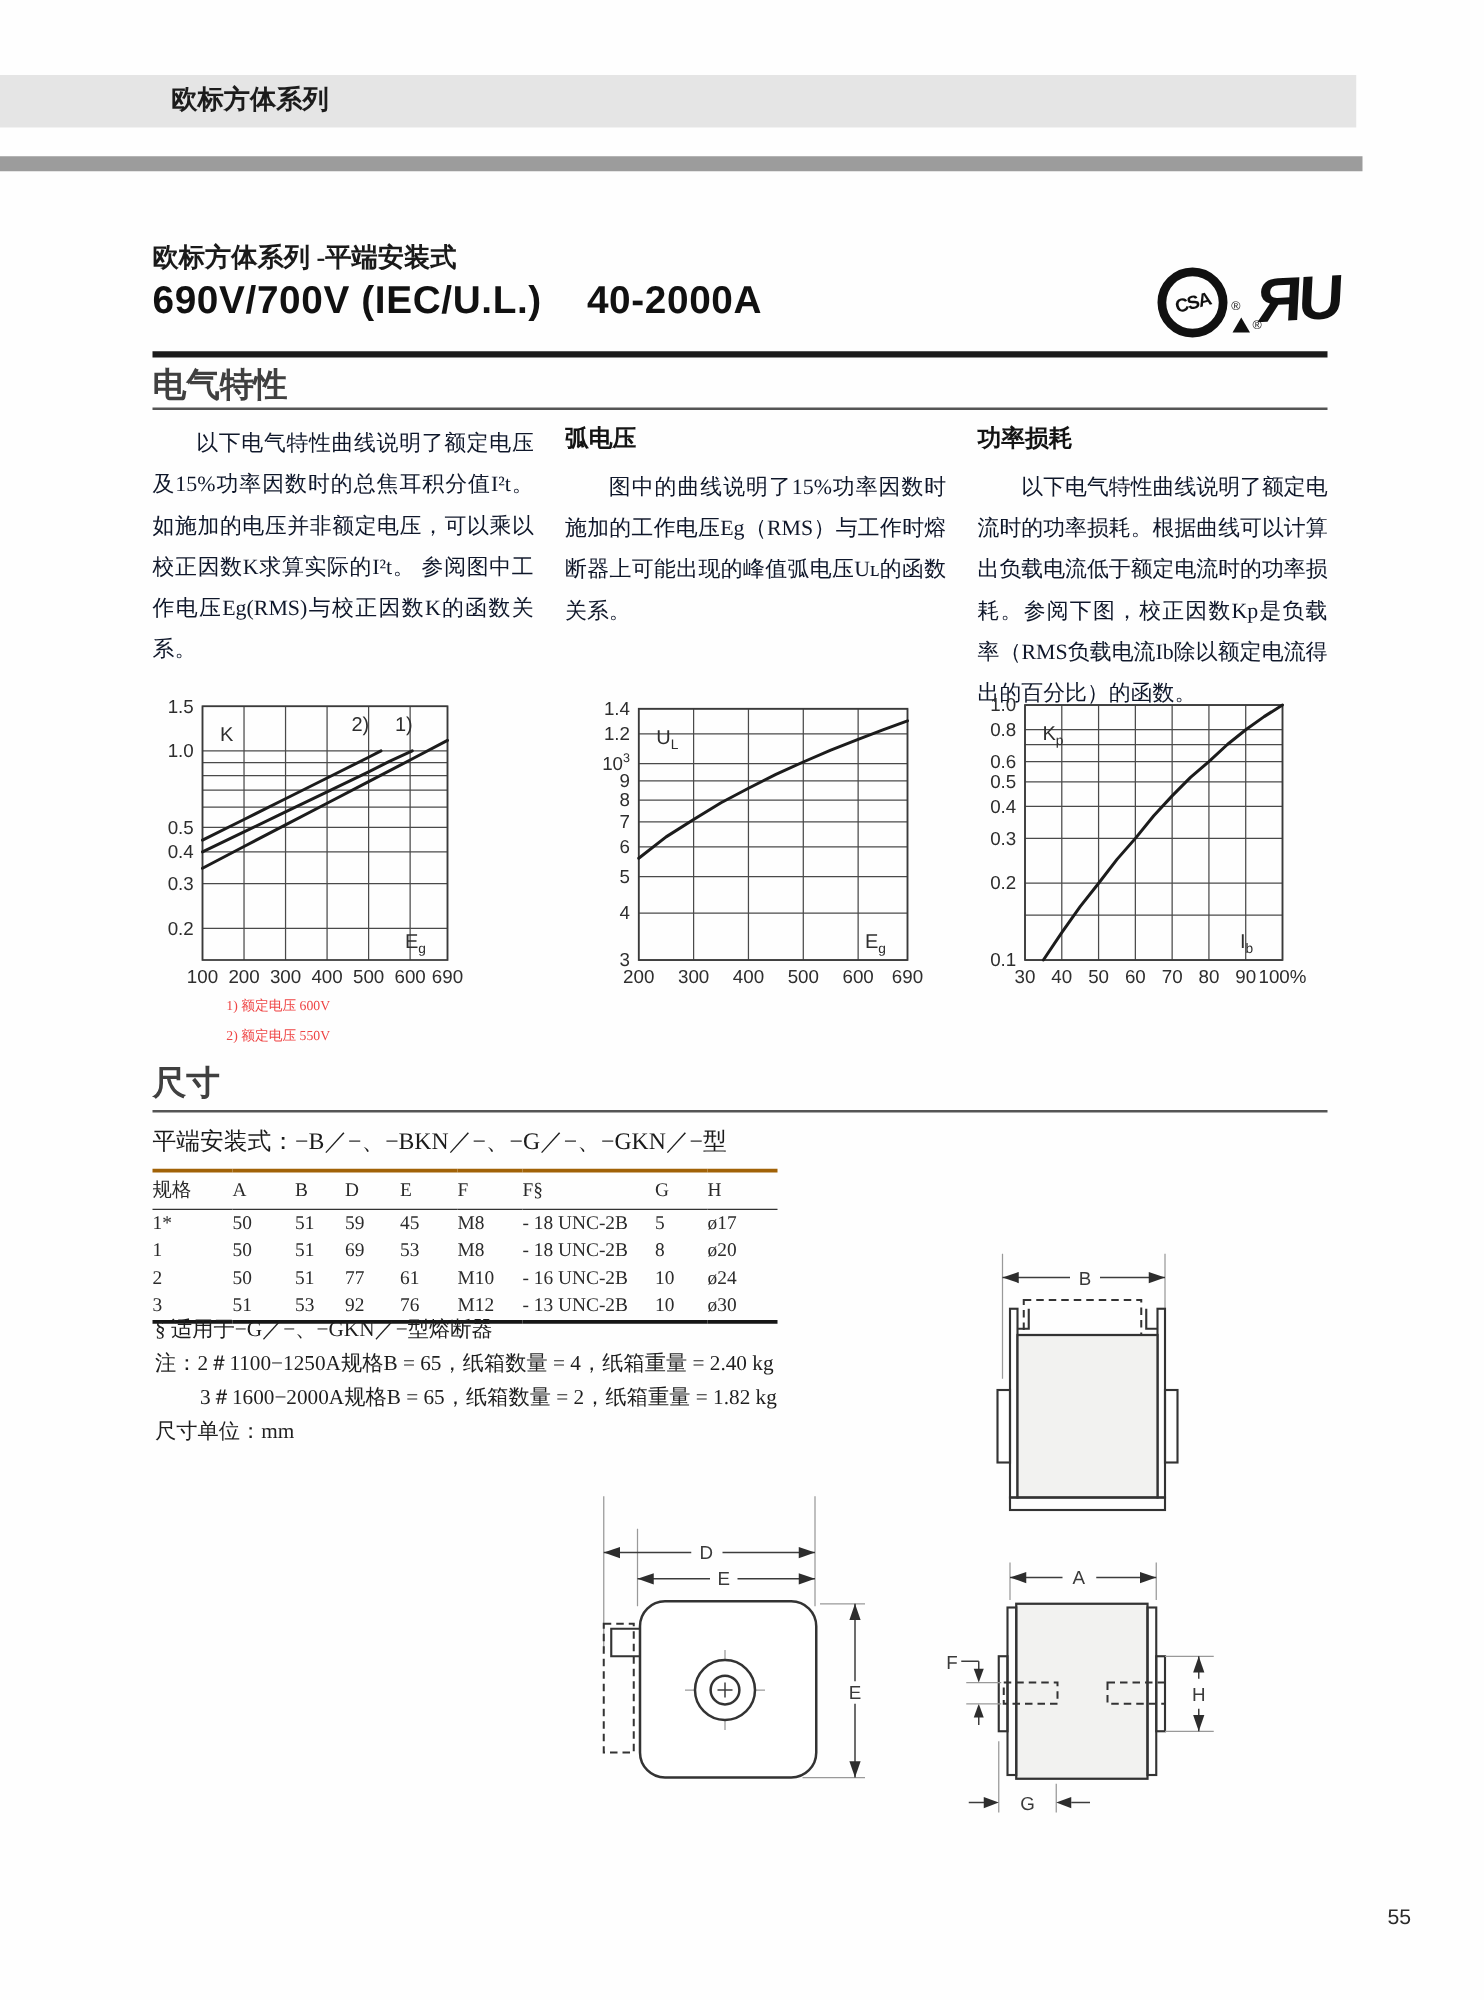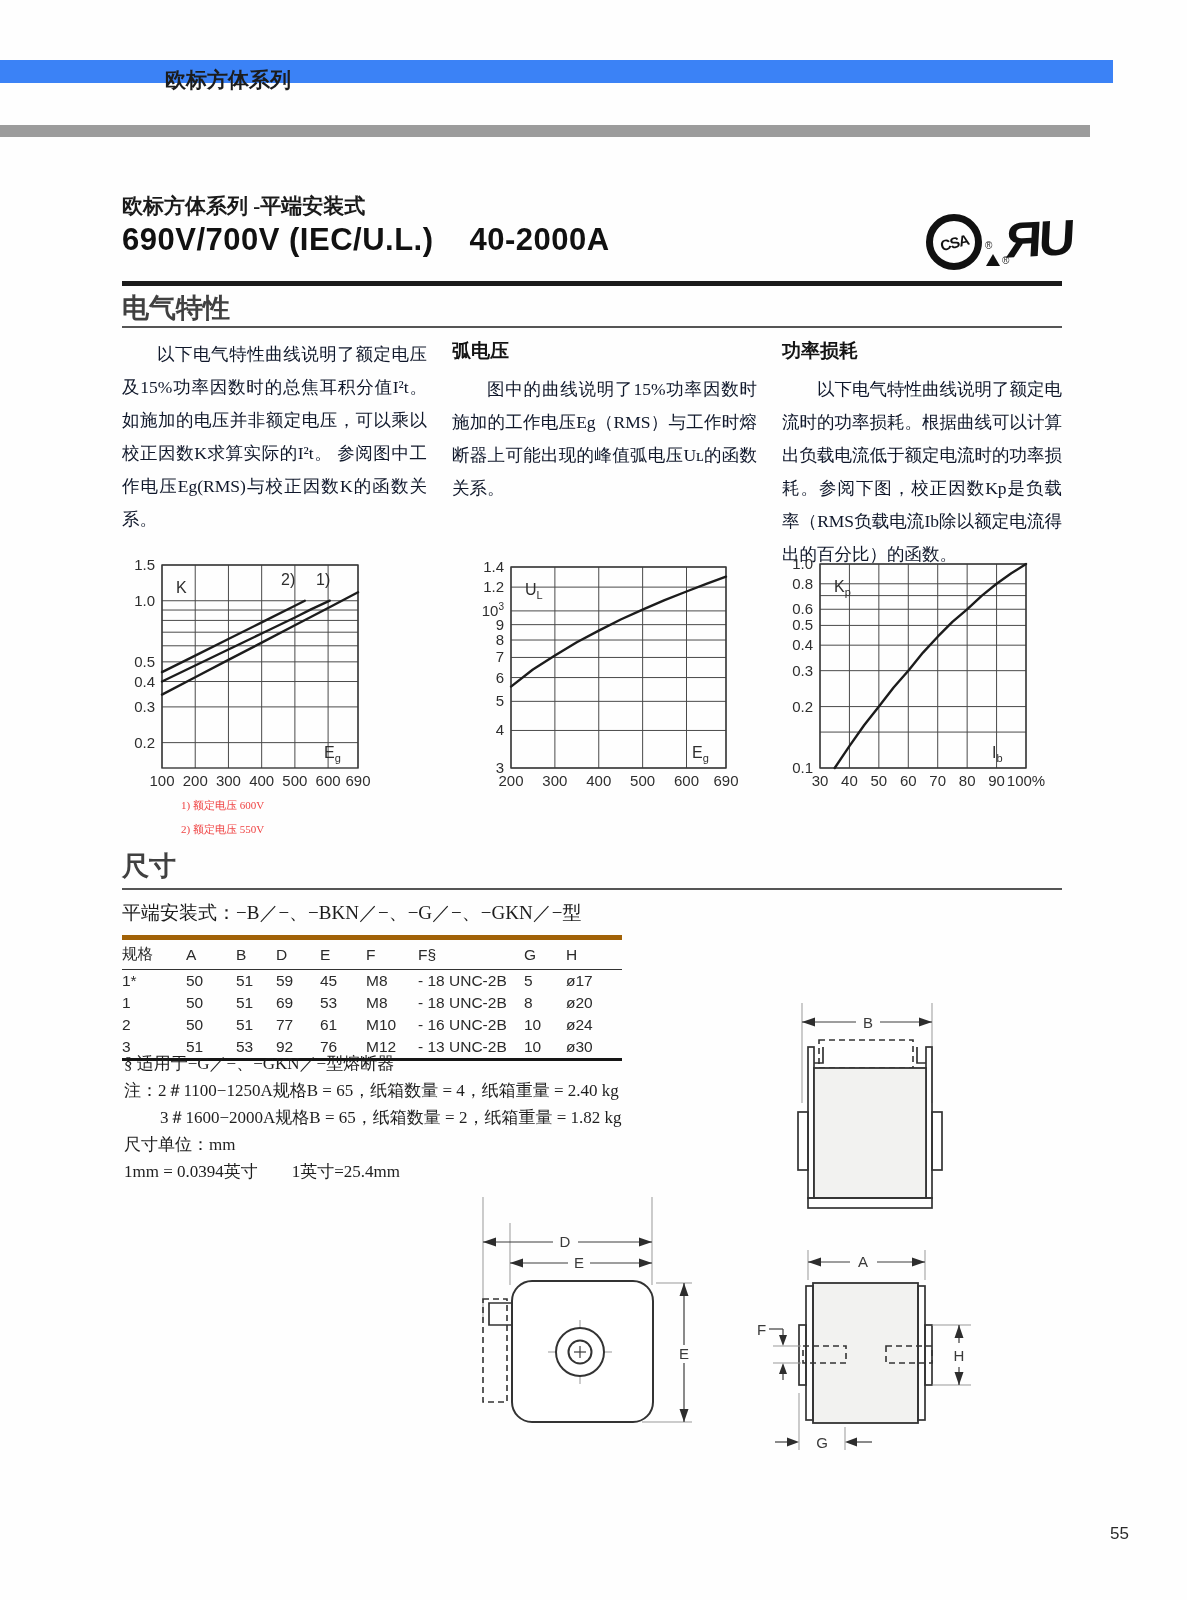--- a/index.html
+++ b/index.html
@@ -1,20 +1,20 @@
 <!DOCTYPE html>
 <html><head>
 <meta charset="utf-8">
 <style>
   html,body{margin:0;padding:0;background:#ffffff;}
   #page{position:relative;width:1187px;height:1600px;background:#fefefe;overflow:hidden;
         font-family:"Liberation Serif",serif;color:#1a1a1a;}
 
   
-  .banner{position:absolute;left:0;top:60px;width:1085px;height:23px;background:#3b82f6;padding-left:28px;}
+  .banner{position:absolute;left:0;top:60px;width:1085px;height:42px;background:#e5e5e5;}
   .banner span{display:block;margin-left:137px;line-height:39px;font-size:21px;font-weight:bold;
         color:#1c1c1c;font-family:"Liberation Sans",sans-serif;}
   .graybar{position:absolute;left:0;top:125px;width:1090px;height:12px;background:#9c9c9c;}
 
   
   .hdr-sub{position:absolute;left:122px;top:192px;font-size:21px;font-weight:bold;}
   .hdr-title{position:absolute;left:122px;top:222px;font-family:"Liberation Sans",sans-serif;
         font-size:31px;font-weight:bold;letter-spacing:.5px;color:#111;}
   .hdr-title .t2{margin-left:36px;}
   .rule-title{position:absolute;left:122px;top:281px;width:940px;height:5px;background:#1b1b1b;}
@@ -47,22 +47,22 @@
   svg.chart{position:absolute;overflow:visible;}
   svg.chart text.tick{font-family:"Liberation Sans",sans-serif;font-size:15px;fill:#2e2e2e;}
   svg.chart text.axlab{font-family:"Liberation Sans",sans-serif;font-size:16px;fill:#2e2e2e;}
 
   .footnotes{position:absolute;left:181px;top:794px;font-size:11px;line-height:23.5px;color:#ef4444;}
 
   
   .dim-sub{position:absolute;left:122px;top:900px;font-size:19px;color:#1b1b1b;}
 
   table.dims{position:absolute;left:122px;top:935px;width:500px;border-collapse:collapse;table-layout:fixed;
-      font-family:Liberation Sans, sans-serif;font-size:15.5px;color:#2b2b2b;
-      border-top:5px solid #a16207;border-bottom:3px solid #161616;}
+      font-family:Liberation Serif, serif;font-size:15.5px;color:#2b2b2b;
+      border-top:3px solid #a16207;border-bottom:3px solid #161616;}
   table.dims th{font-weight:normal;text-align:left;padding:4px 0 4px 0;border-bottom:1.5px solid #333;}
   table.dims td{padding:2px 0;}
 
   .notes{position:absolute;left:124px;top:1050px;width:600px;font-size:17px;line-height:27px;color:#1e1e1e;}
   .notes .indent{padding-left:36px;}
 
   
   svg.draw{position:absolute;overflow:visible;}
   svg.draw text{font-family:"Liberation Sans",sans-serif;font-size:15px;fill:#3a3a3a;}
   .thin{stroke:#999;stroke-width:1;}
@@ -319,21 +319,20 @@
           <td>ø30</td>
         </tr>
       </tbody>
   </table>
 
   <div class="notes">
       <div>§ 适用于−G／−、−GKN／−型熔断器</div>
       <div>注：2＃1100−1250A规格B = 65，纸箱数量 = 4，纸箱重量 = 2.40 kg</div>
       <div class="indent">3＃1600−2000A规格B = 65，纸箱数量 = 2，纸箱重量 = 1.82 kg</div>
       <div>尺寸单位：mm</div>
-      <div>1mm = 0.0394英寸　　1英寸=25.4mm</div>
     </div>
 
   <svg class="draw" style="left:770px;top:985px;width:200px;height:230px" viewBox="0 0 200 230">
     <line class="thin" x1="32" y1="18" x2="32" y2="118"></line>
     <line class="thin" x1="162" y1="18" x2="162" y2="118"></line>
     <line class="med" x1="32" y1="37" x2="86" y2="37"></line>
     <line class="med" x1="110" y1="37" x2="162" y2="37"></line>
     <polygon class="arr" points="32,37 45,32.5 45,41.5"></polygon>
     <polygon class="arr" points="162,37 149,32.5 149,41.5"></polygon>
     <text x="98" y="43" text-anchor="middle">B</text>

